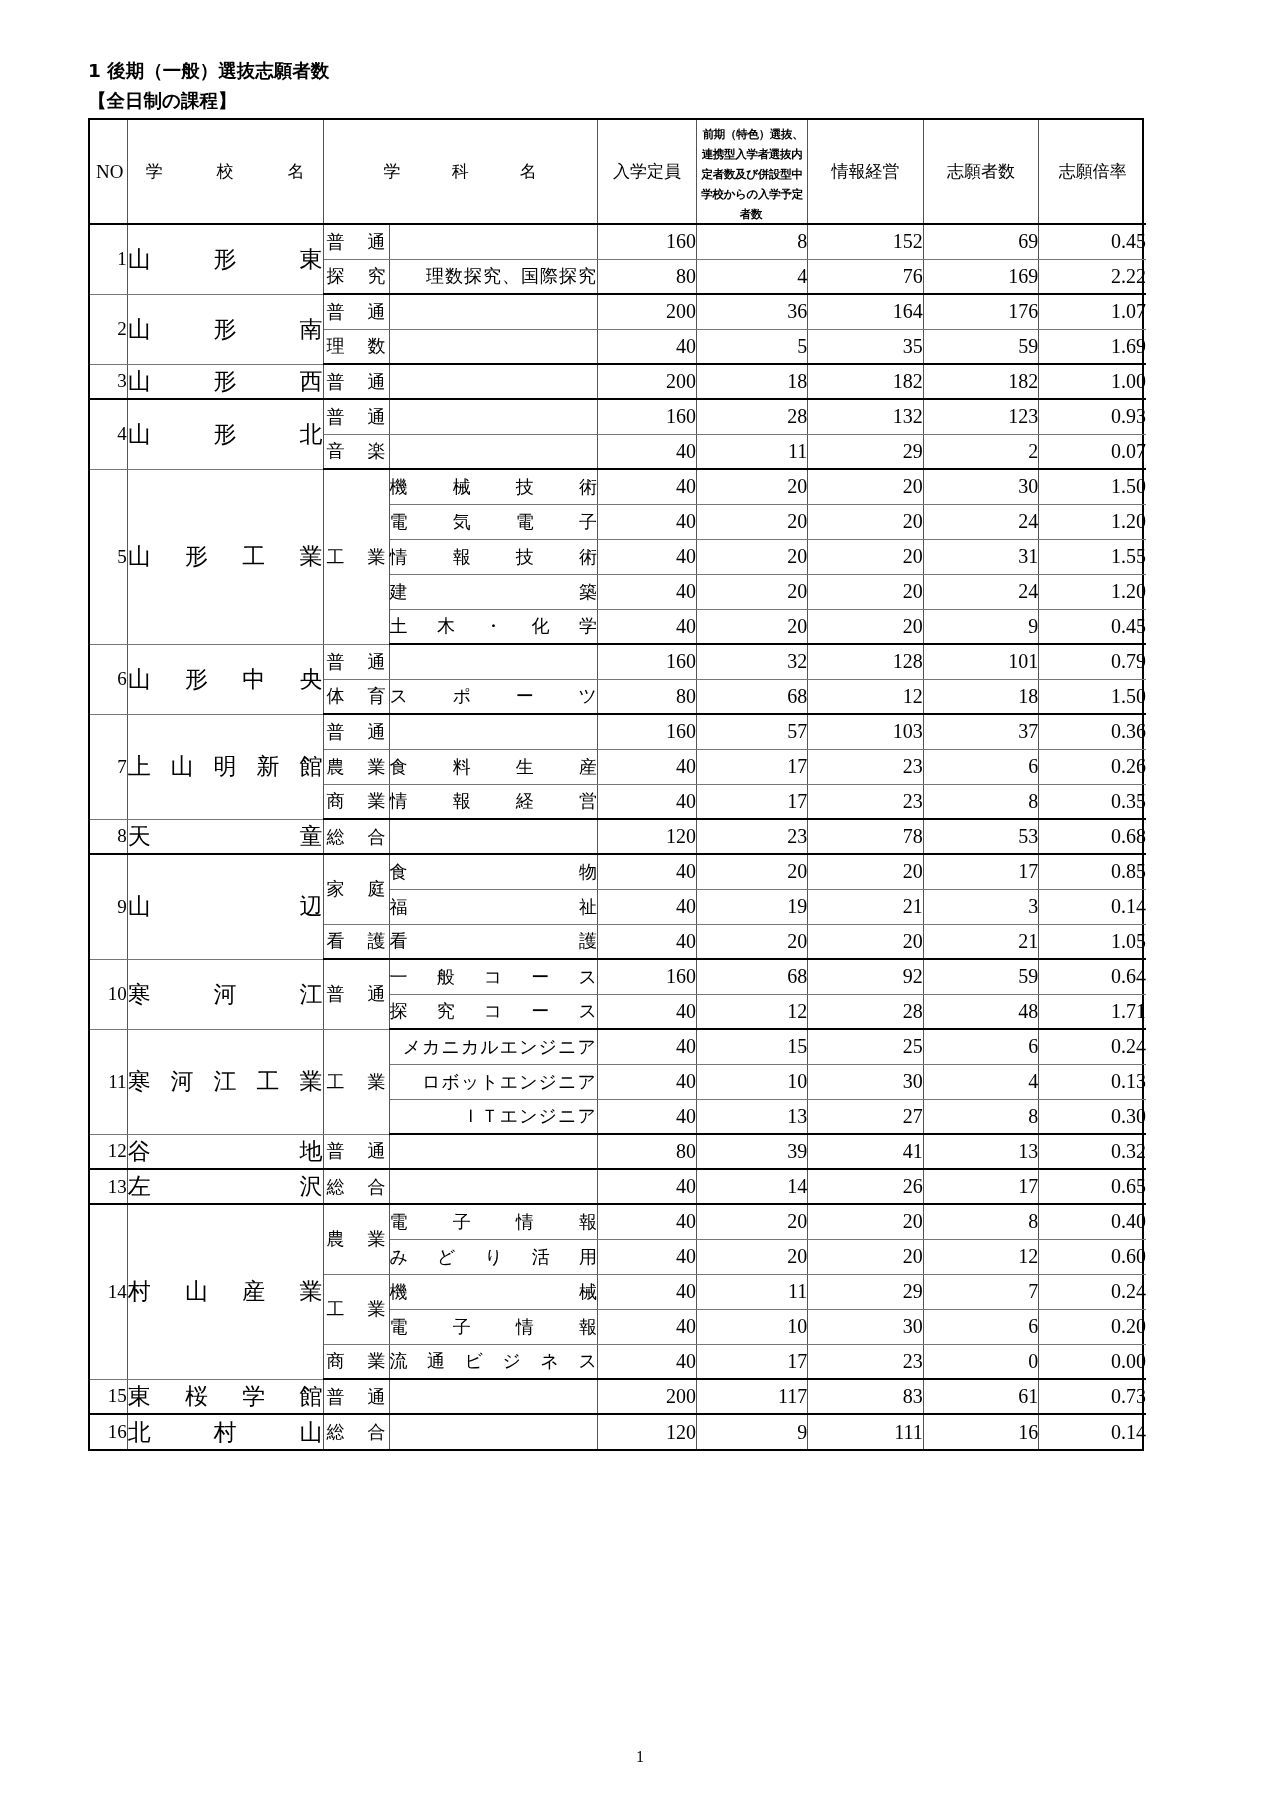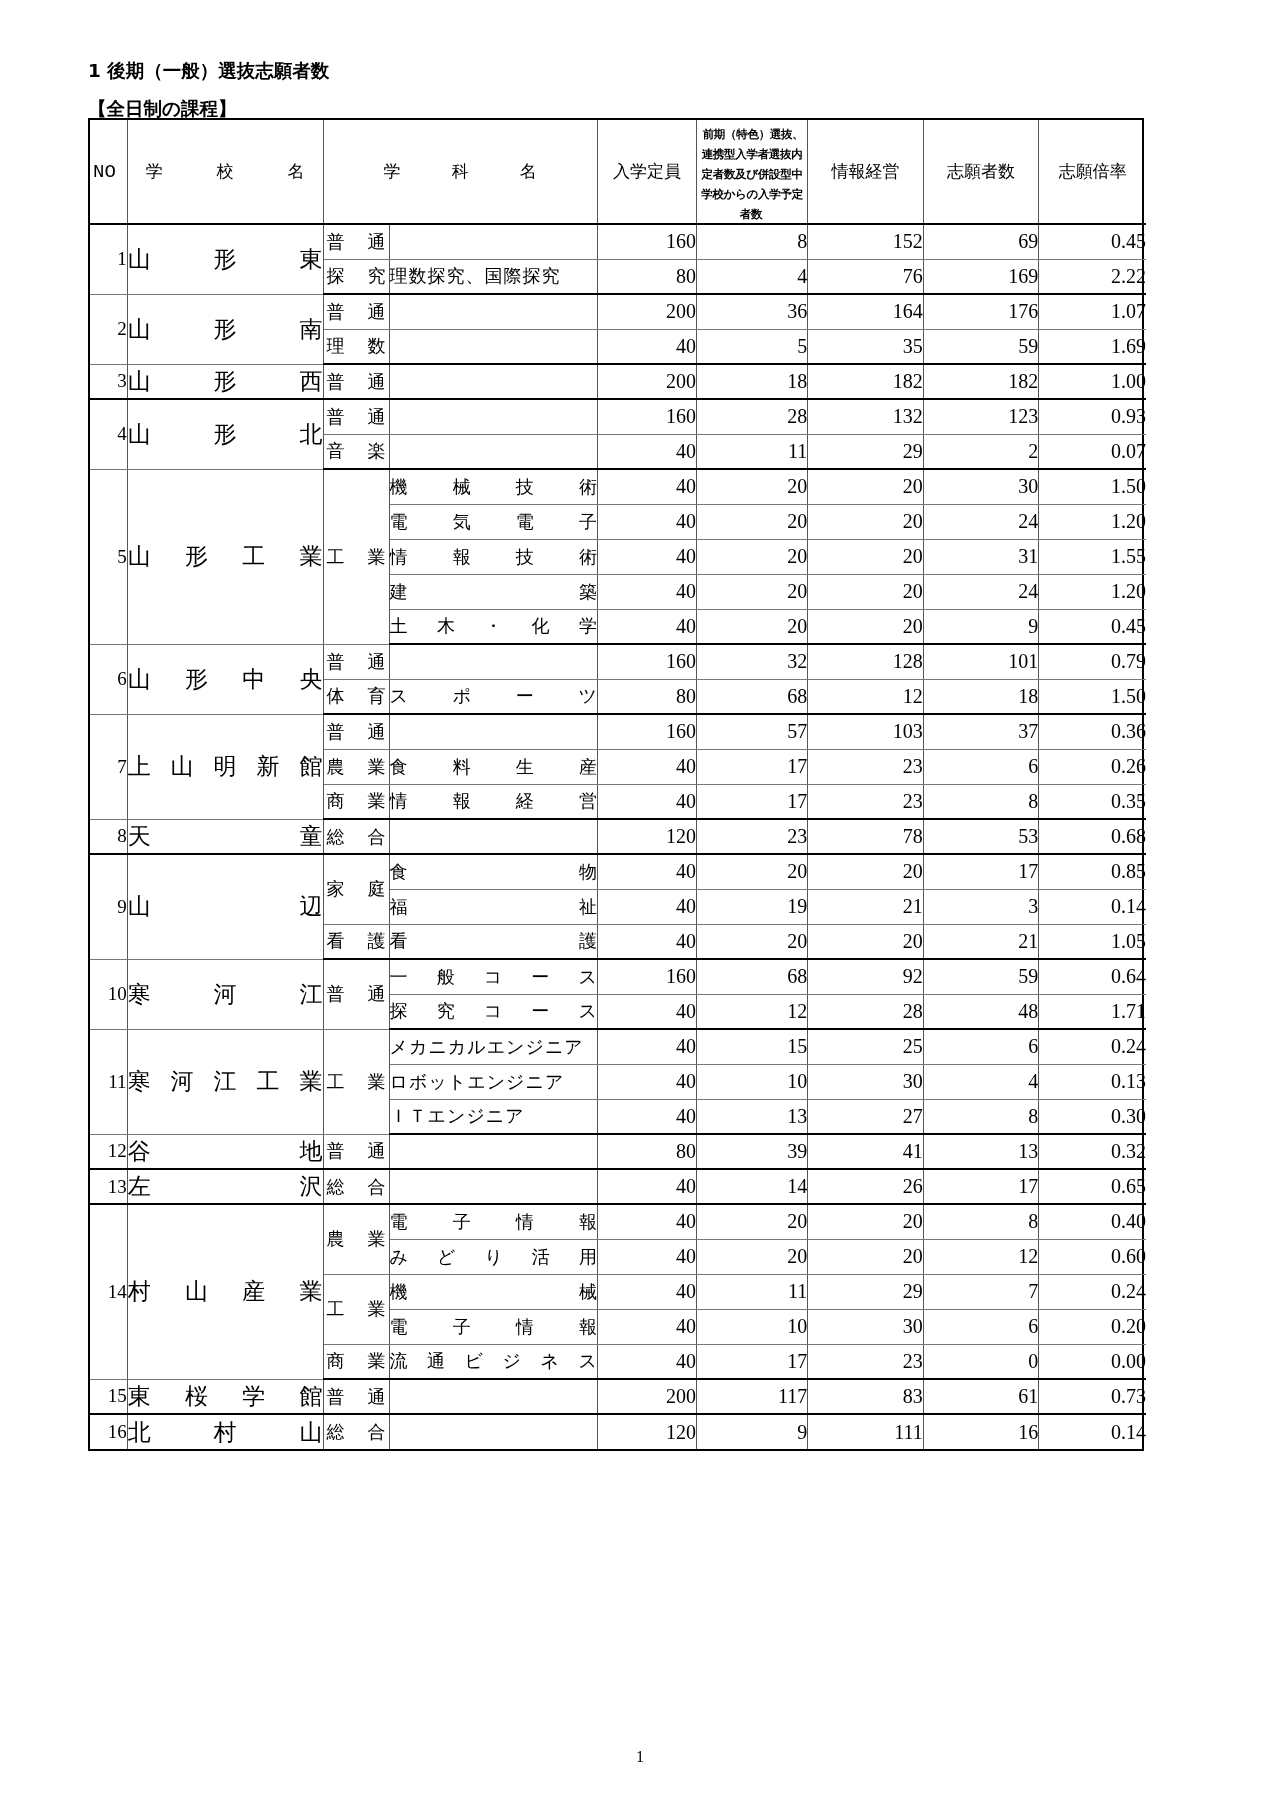--- a/index.html
+++ b/index.html
@@ -26,21 +26,21 @@
     top: 58px;
     font-family: "DejaVu Sans", "Liberation Sans", sans-serif;
     font-size: 18.5px;
     font-weight: bold;
     letter-spacing: 0px;
     white-space: nowrap;
   }
   .doc-subtitle {
     position: absolute;
     left: 88px;
-    top: 96px;
+    top: 88px;
     font-family: "DejaVu Sans", "Liberation Sans", sans-serif;
     font-size: 18.5px;
     font-weight: bold;
     white-space: nowrap;
   }
   .table-wrap {
     position: absolute;
     left: 88px;
     top: 118px;
     width: 1056px;
@@ -77,24 +77,24 @@
     text-align: center;
     vertical-align: middle;
     height: 104px;
     font-family: "DejaVu Sans", "Liberation Sans", sans-serif;
     font-size: 17px;
     font-weight: bold;
     border-bottom: 2.5px solid #000 !important;
     border-top: none !important;
   }
   thead td.hd-no {
-    font-family: Liberation Mono, monospace;
+    font-family: Liberation Serif, serif;
     font-weight: normal;
     font-size: 19px;
-    text-align: left;
+    text-align: center;
     padding-left: 3px;
     border-left: none !important;
   }
   thead td.hd-rate { border-right: none !important; }
   .spread {
     display: block;
     text-align: justify;
     text-align-last: justify;
     padding: 0 18px;
   }
@@ -144,21 +144,21 @@
     font-family: "DejaVu Serif", "Liberation Serif", serif;
   }
   td.course span.sp {
     display: block;
     text-align: justify;
     text-align-last: justify;
     width: 100%;
   }
   td.course span.nosp {
     display: block;
-    text-align: left;
+    text-align: right;
     letter-spacing: 1px;
   }
   td.num {
     text-align: right;
     padding-right: 10px;
     font-size: 20px;
     font-family: "Liberation Serif", "DejaVu Serif", serif;
   }
   td.rate { border-right: none !important; }
 

